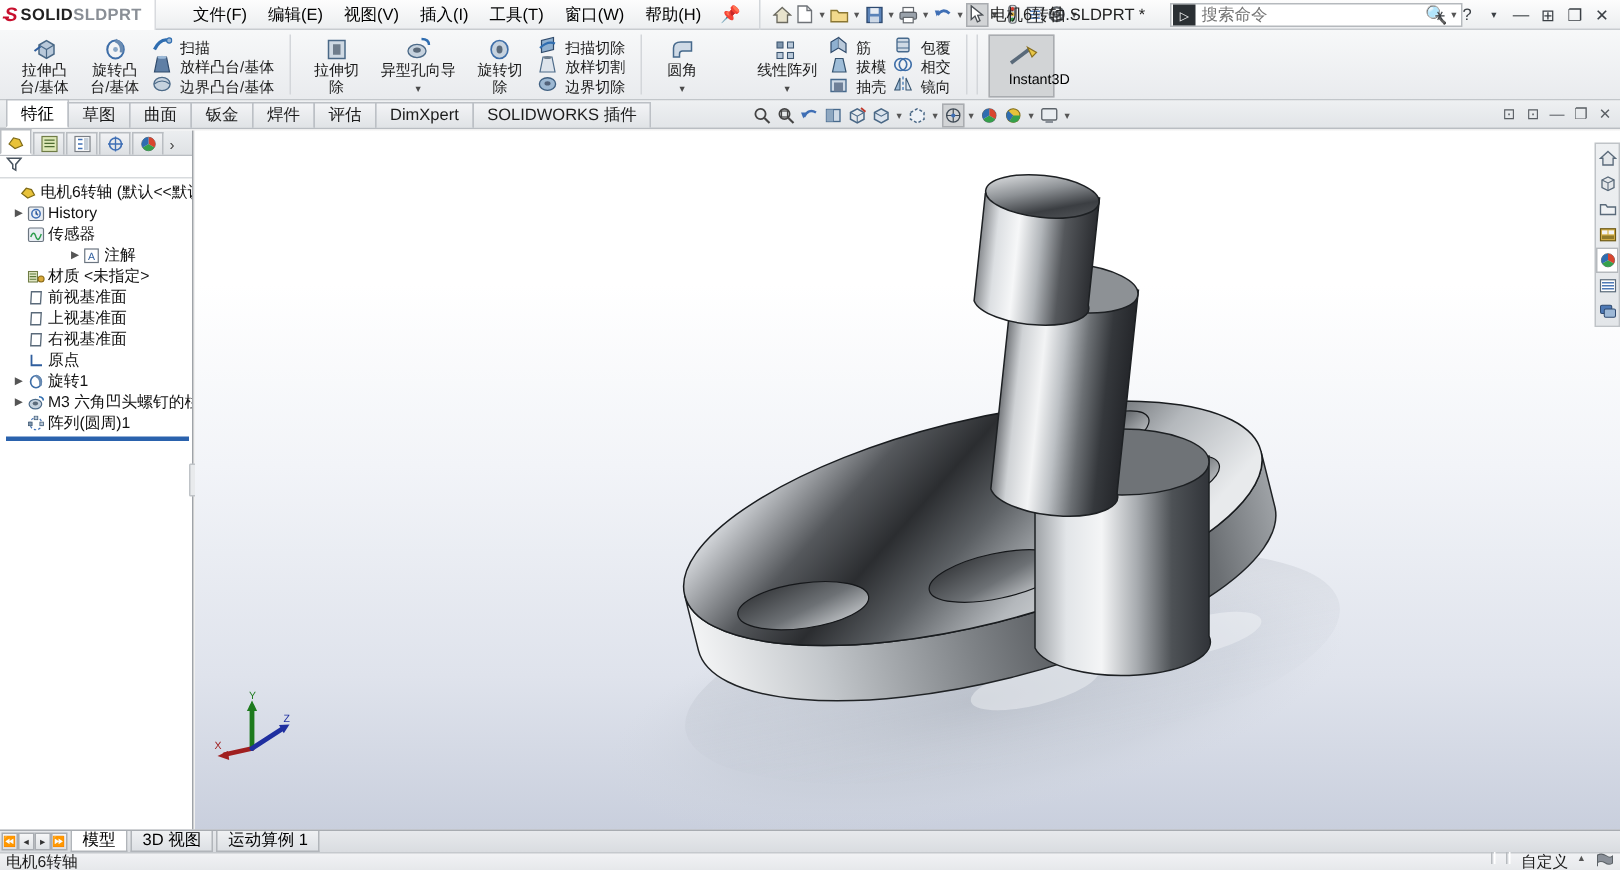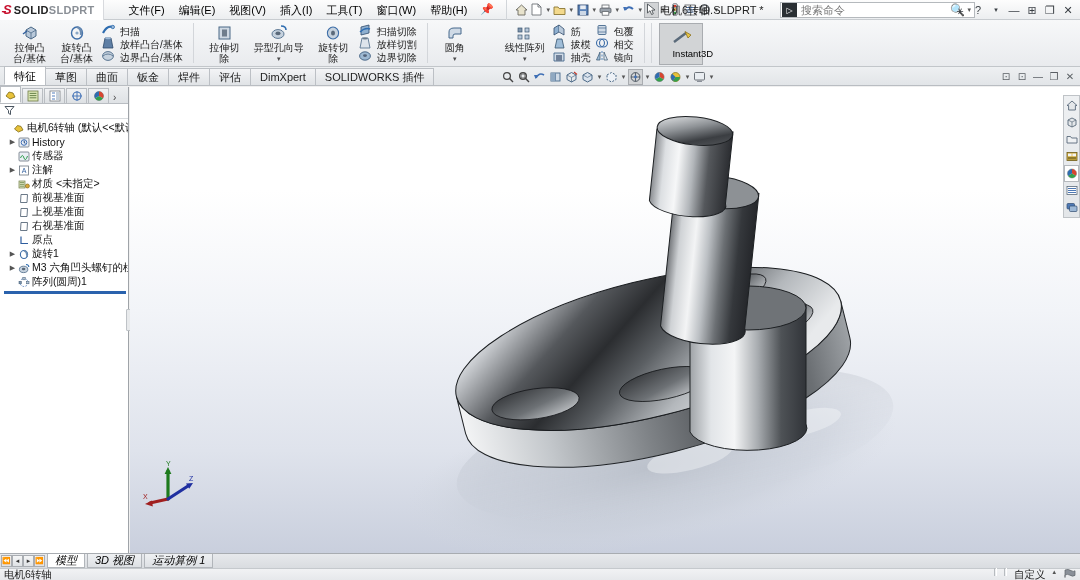--- a/index.html
+++ b/index.html
@@ -154,21 +154,21 @@
   
   .bottomtabs {
     position:absolute; left:0; top:553px; width:1080px; height:15px;
     background:linear-gradient(#e7e9ec,#d9dce0); border-top:1px solid #a8acb1;
     display:flex; align-items:center;
   }
   .navarrows { display:flex; align-items:center; padding-left:1px; gap:0px;}
   .navarrows .na { width:11px; height:12px; border:1px solid #a9adb2; background:linear-gradient(#f5f6f7,#dfe2e5);
                    font-size:7px; display:flex; align-items:center; justify-content:center; color:#333; }
   .btab { height:14px; line-height:13px; padding:0 7px; font-size:11px; margin-left:2px;
-          border:1px solid #b1b5ba; border-top:none; background:linear-gradient(#eff1f3,#dde0e4); cursor:default;font-style:italic;}
+          border:1px solid #b1b5ba; border-top:none; background:linear-gradient(#eff1f3,#dde0e4); cursor:default;}
   .btab.active { background:#fff; font-weight:normal; color:#000; }
   .statusbar {
     position:absolute; left:0; top:568px; width:1080px; height:12px;
     background:linear-gradient(#f1f2f4,#e6e8eb); border-top:1px solid #c5c9cd;
     display:flex; align-items:center; font-size:10.5px; color:#1c1c1c;
   }
   .statusbar .sleft { padding-left:4px; }
   .statusbar .sright { position:absolute; right:4px; display:flex; align-items:flex-start; gap:7px; }
   .grip { width:3px; height:8px; border-left:1px solid #b7bbbf; border-right:1px solid #fff; }
 </style>
@@ -677,21 +677,21 @@
         <span class="arrow"></span>
         <span class="tIcon">
           <svg width="12" height="11" viewBox="0 0 12 11">
               <rect x="1" y="1" width="10" height="9" rx="1" fill="#e9eef4" stroke="#6b7580" stroke-width=".8"></rect>
               <path d="M2.5 7 Q4.5 2 6 7 Q7.5 11 9.5 5" fill="none" stroke="#2f9e4f" stroke-width="1"></path>
             </svg>
         </span>
         <span class="tlabel">传感器</span>
       </div>
 
-      <div class="trow" style="padding-left:6px;">
+      <div class="trow" style="padding-left:6px;justify-content:center;">
         <span class="arrow">▶</span>
         <span class="tIcon">
           <svg width="12" height="11" viewBox="0 0 12 11">
               <rect x="1.5" y="1" width="9" height="9" fill="#fff" stroke="#6b7580" stroke-width=".8"></rect>
               <text x="6" y="8" font-size="7" fill="#2f5e9e" text-anchor="middle" font-family="Liberation Sans">A</text>
             </svg>
         </span>
         <span class="tlabel">注解</span>
       </div>
 

